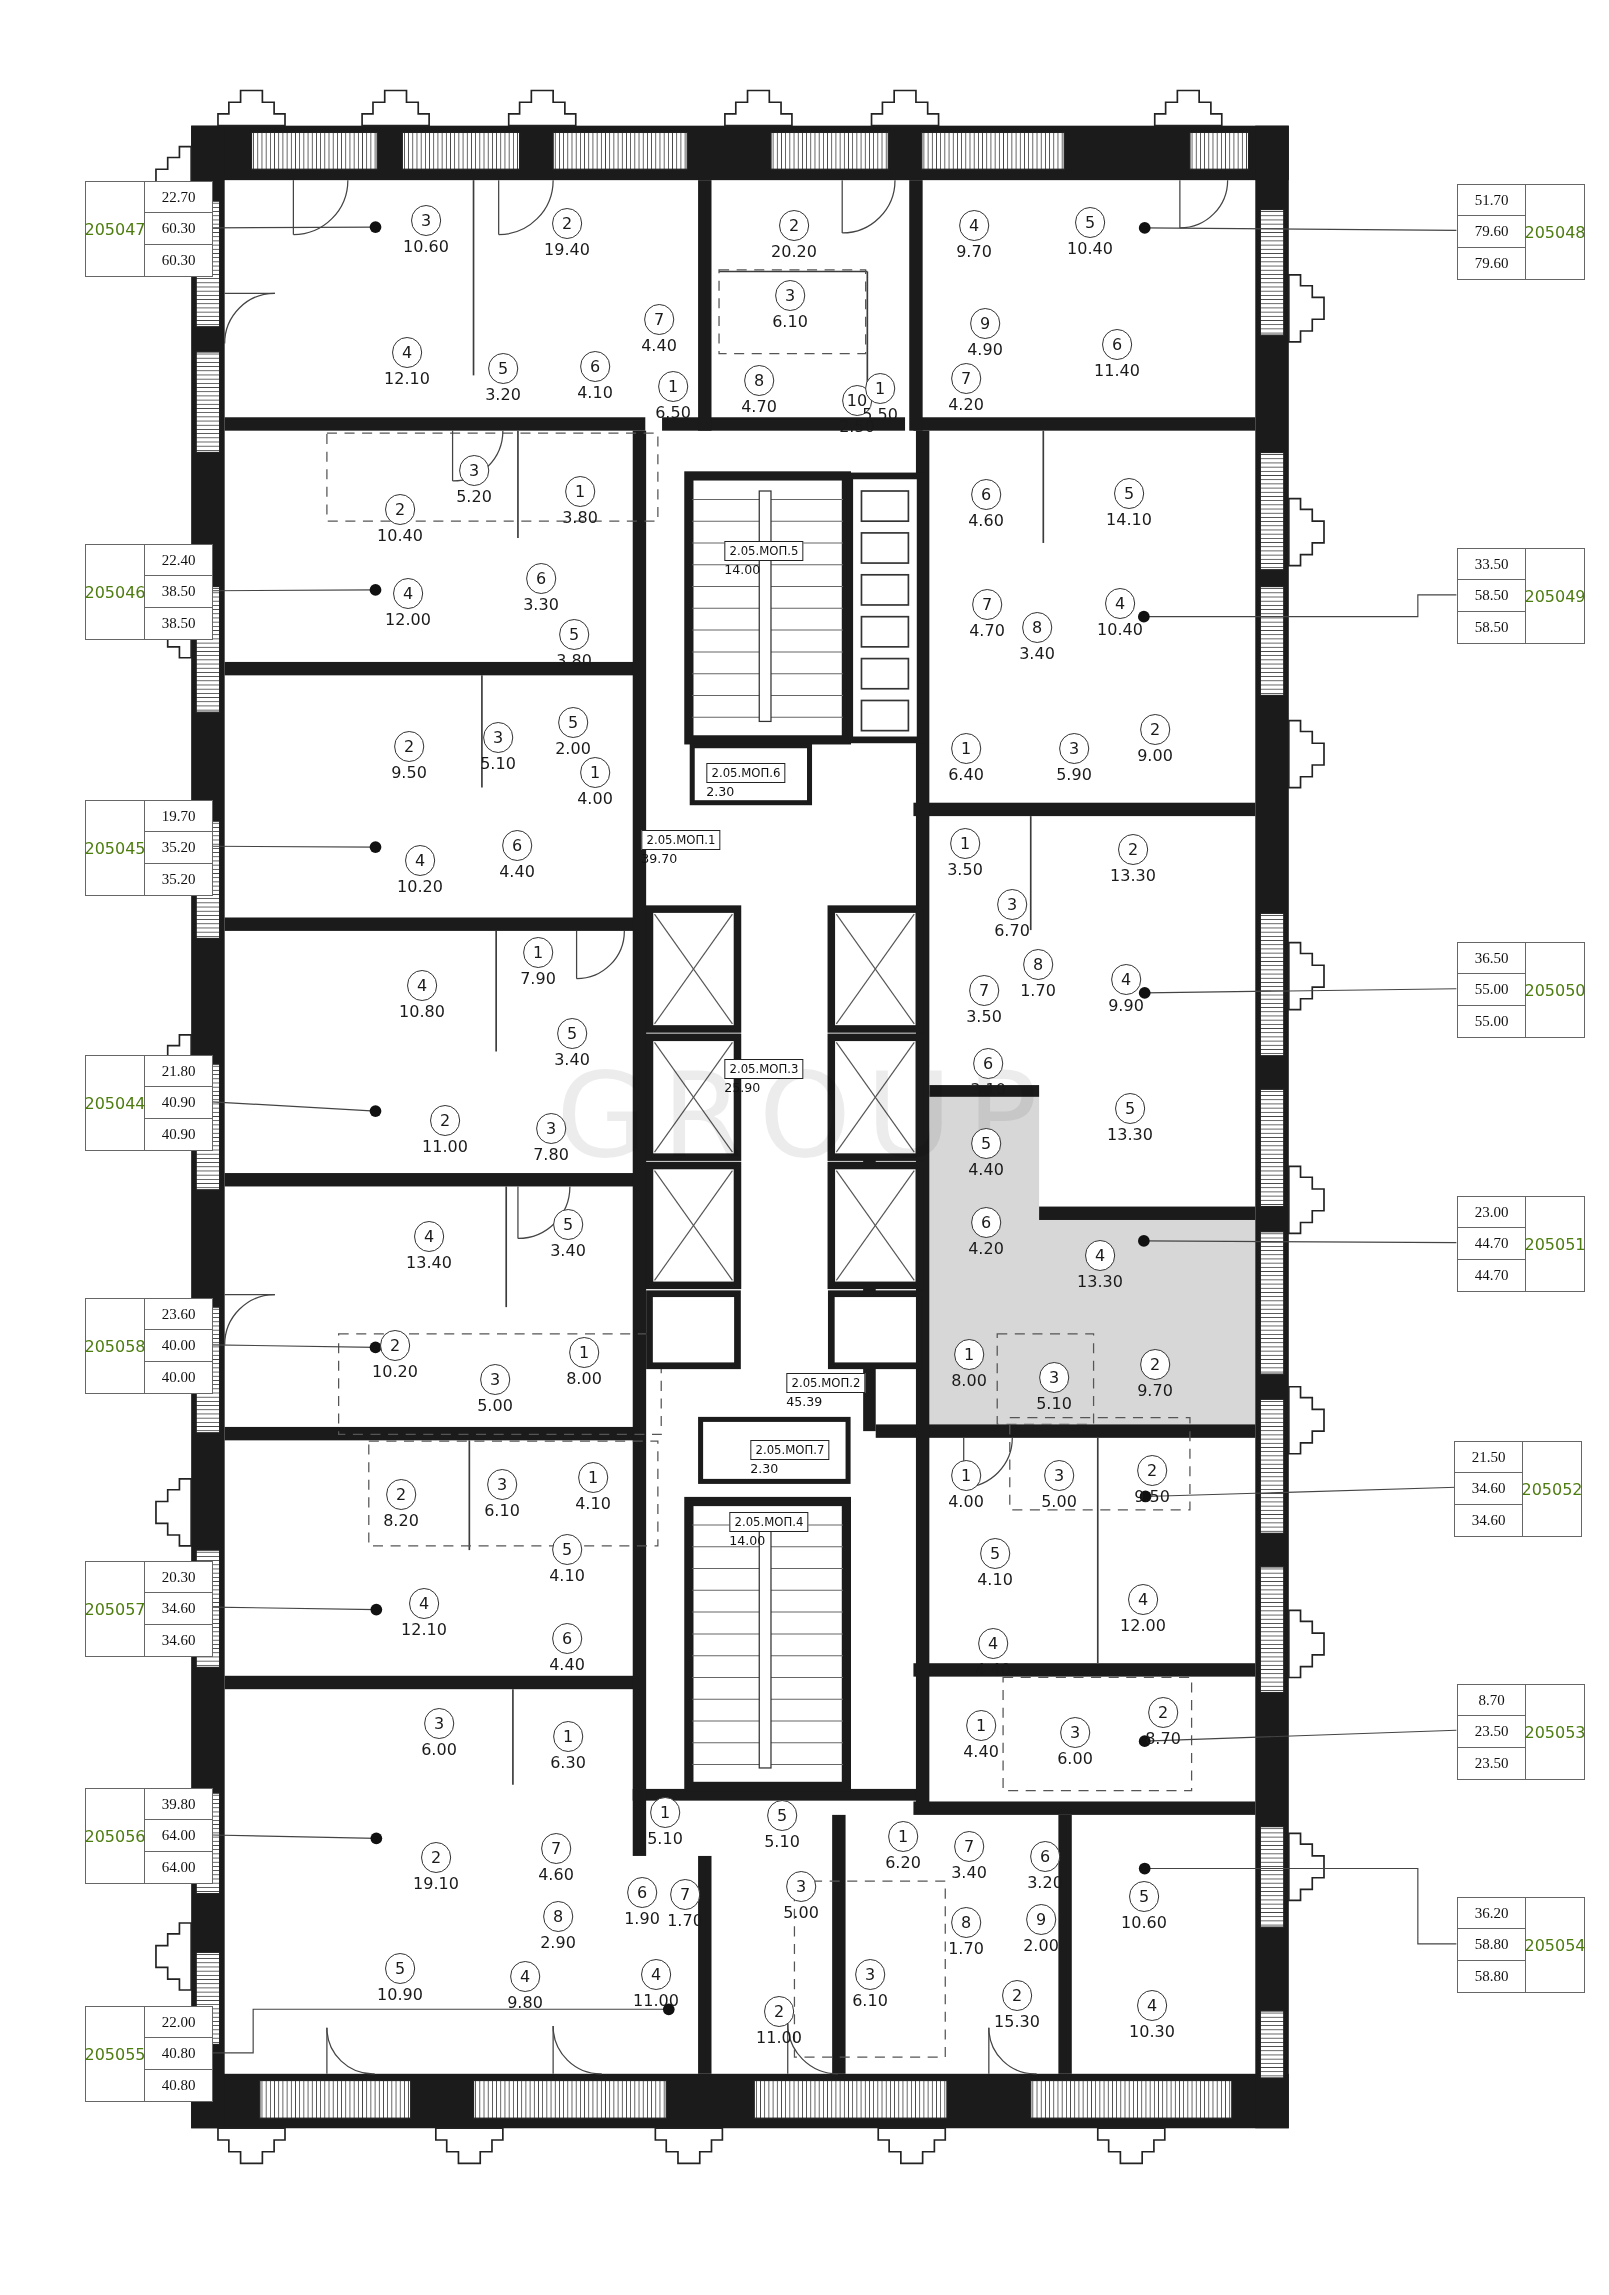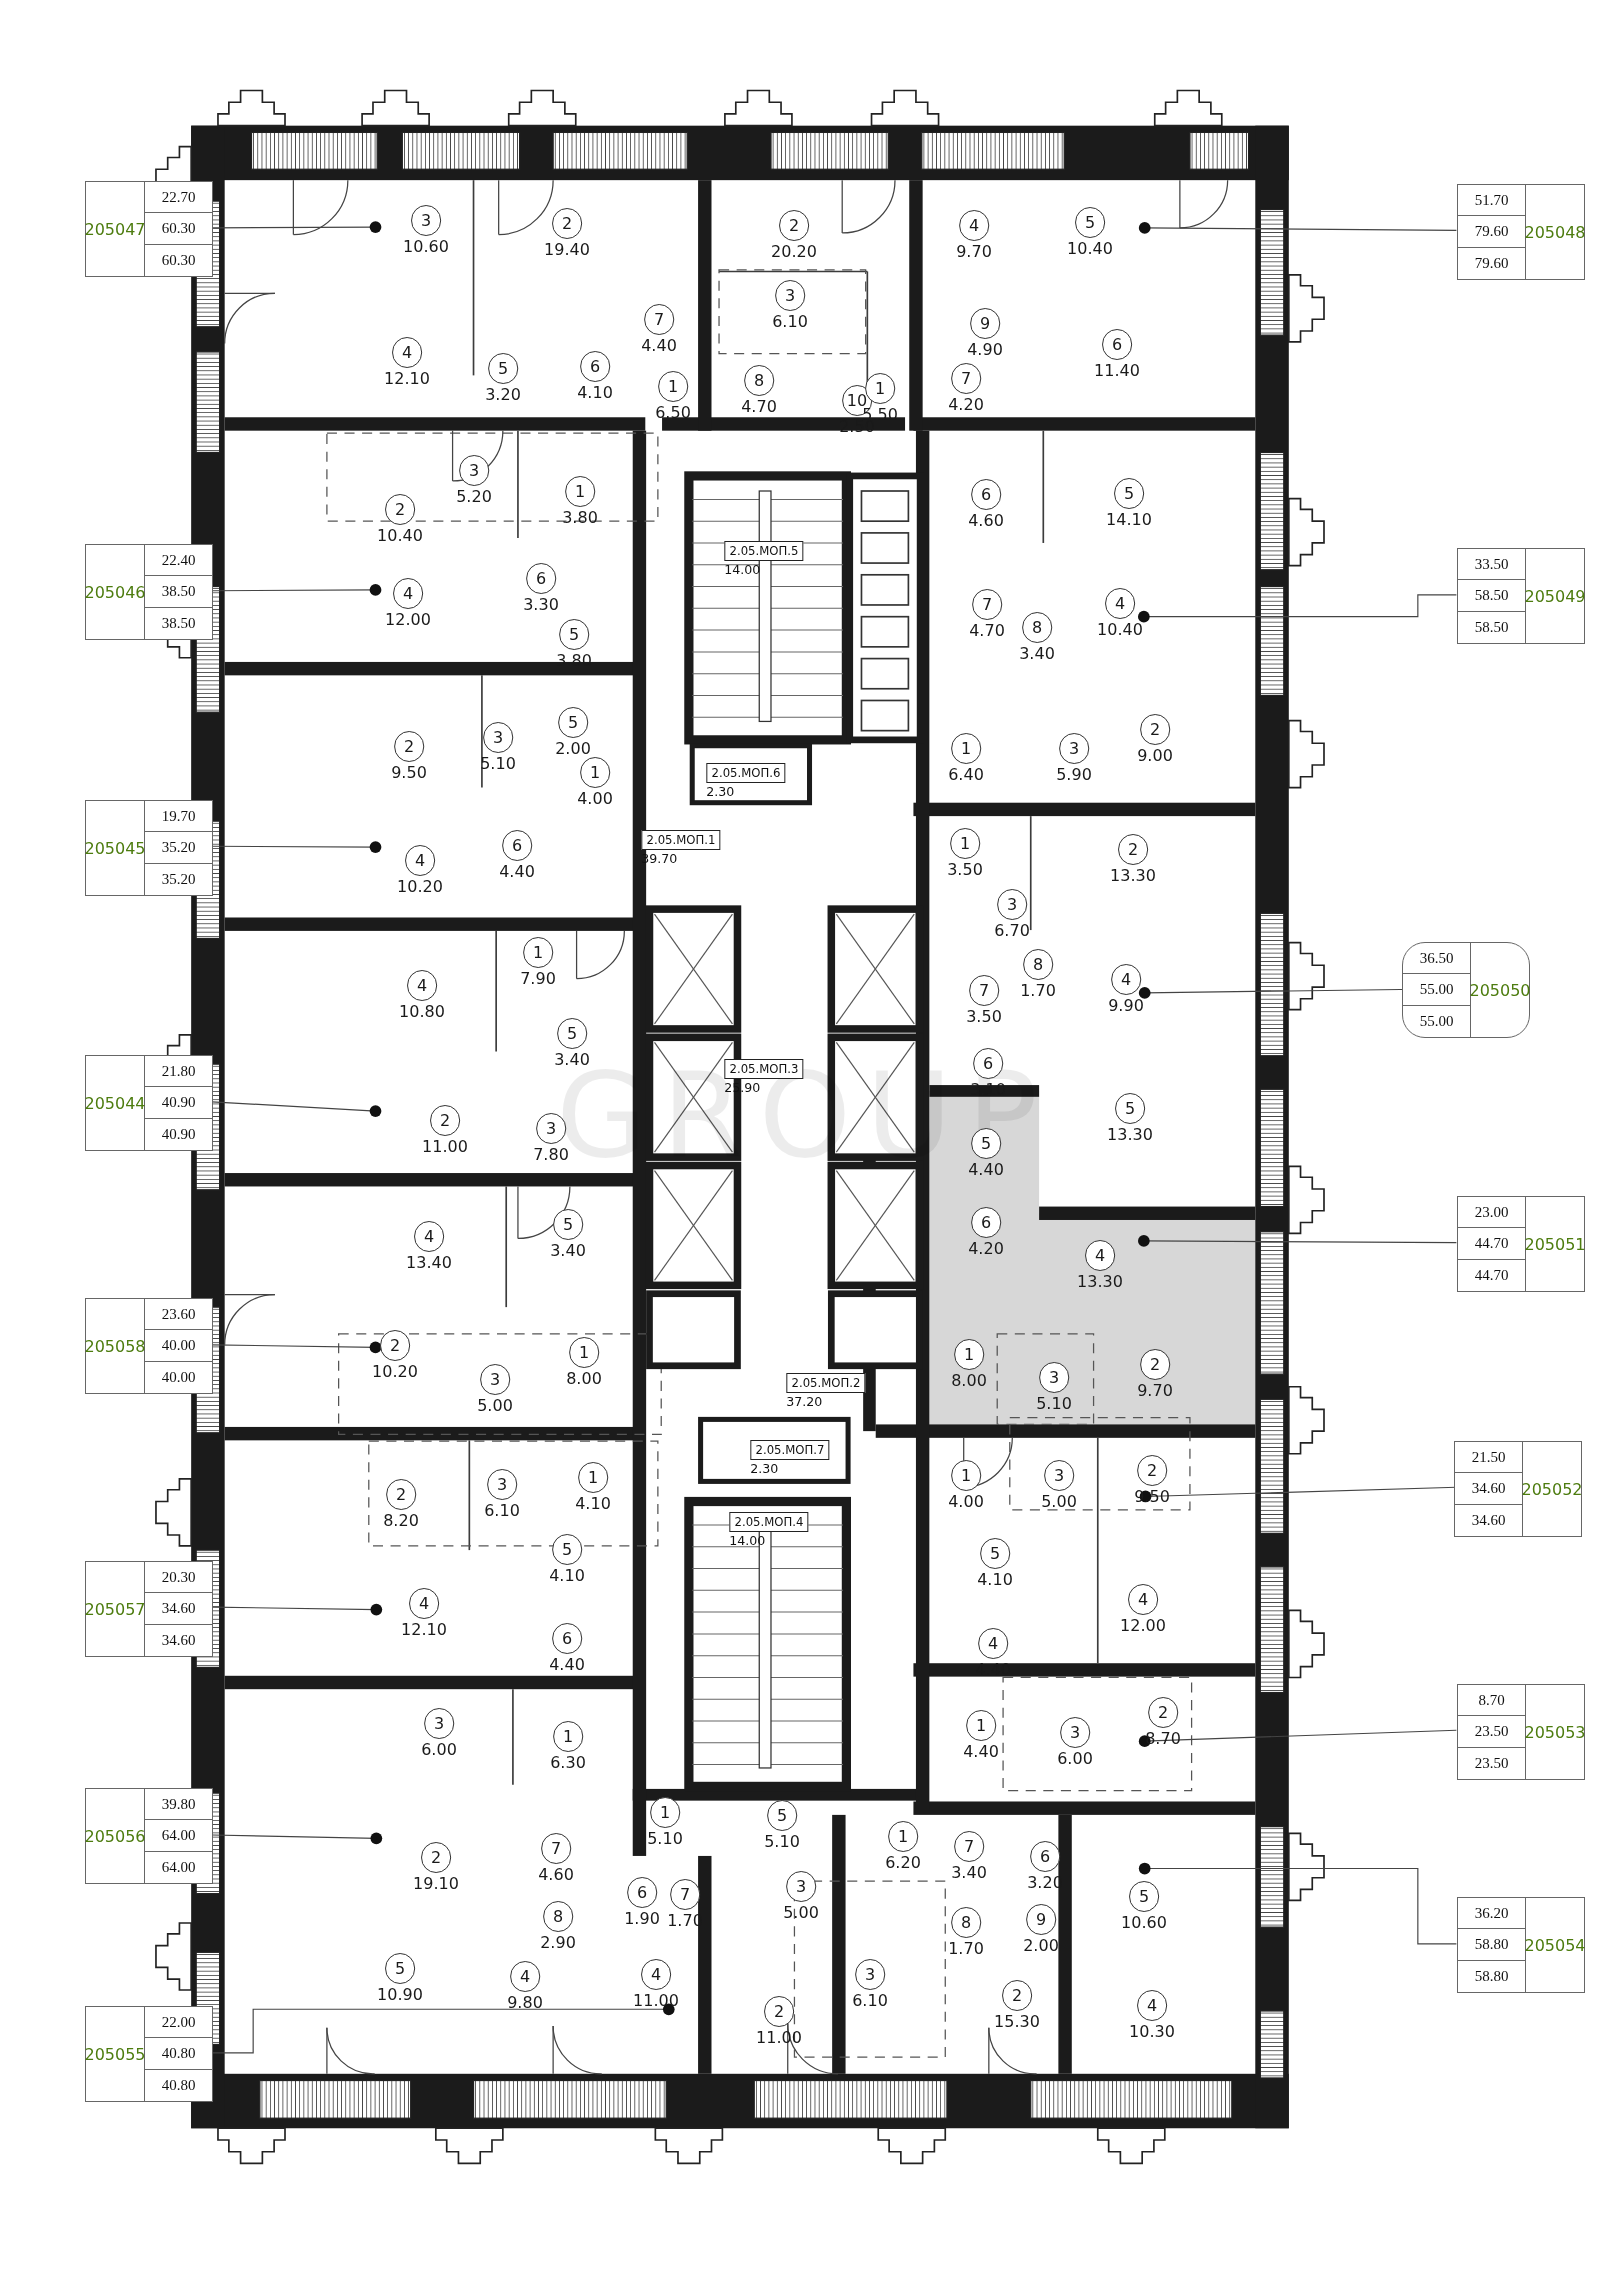--- a/index.html
+++ b/index.html
@@ -874,21 +874,21 @@
       <div class="room" style="left: 1152px; top: 1990px;">
         <div class="room-circle">
           <span>4</span>
         </div>
         <div class="room-area">10.30</div>
       </div>
       <div class="mop" style="left: 764px; top: 541px;"><div class="mop-title">2.05.МОП.5</div><div class="mop-area">14.00</div></div>
       <div class="mop" style="left: 746px; top: 763px;"><div class="mop-title">2.05.МОП.6</div><div class="mop-area">2.30</div></div>
       <div class="mop" style="left: 681px; top: 830px;"><div class="mop-title">2.05.МОП.1</div><div class="mop-area">39.70</div></div>
       <div class="mop" style="left: 764px; top: 1059px;"><div class="mop-title">2.05.МОП.3</div><div class="mop-area">25.90</div></div>
-      <div class="mop" style="left: 826px; top: 1373px;"><div class="mop-title">2.05.МОП.2</div><div class="mop-area">37.20</div></div>
+      <div class="mop" style="left: 826px; top: 1373px;"><div class="mop-title">2.05.МОП.2</div><div class="mop-area">45.39</div></div>
       <div class="mop" style="left: 790px; top: 1440px;"><div class="mop-title">2.05.МОП.7</div><div class="mop-area">2.30</div></div>
       <div class="mop" style="left: 769px; top: 1512px;"><div class="mop-title">2.05.МОП.4</div><div class="mop-area">14.00</div></div>
       <div class="apt left" style="left: 85px; top: 181px;">
         <div class="apt-id">205047</div>
         <div class="apt-vals">
           <div>22.70</div>
           <div>60.30</div>
           <div>60.30</div>
         </div>
       </div>
@@ -957,21 +957,21 @@
         <div class="apt-id">205048</div>
       </div>
       <div class="apt right" style="left: 1457px; top: 548px;">
         <div class="apt-vals">
           <div>33.50</div>
           <div>58.50</div>
           <div>58.50</div>
         </div>
         <div class="apt-id">205049</div>
       </div>
-      <div class="apt right" style="left: 1402px; top: 942px; border-radius: 23px;">
+      <div class="apt right" style="left: 1457px; top: 942px;">
         <div class="apt-vals">
           <div>36.50</div>
           <div>55.00</div>
           <div>55.00</div>
         </div>
         <div class="apt-id">205050</div>
       </div>
       <div class="apt right" style="left: 1457px; top: 1196px;">
         <div class="apt-vals">
           <div>23.00</div>

